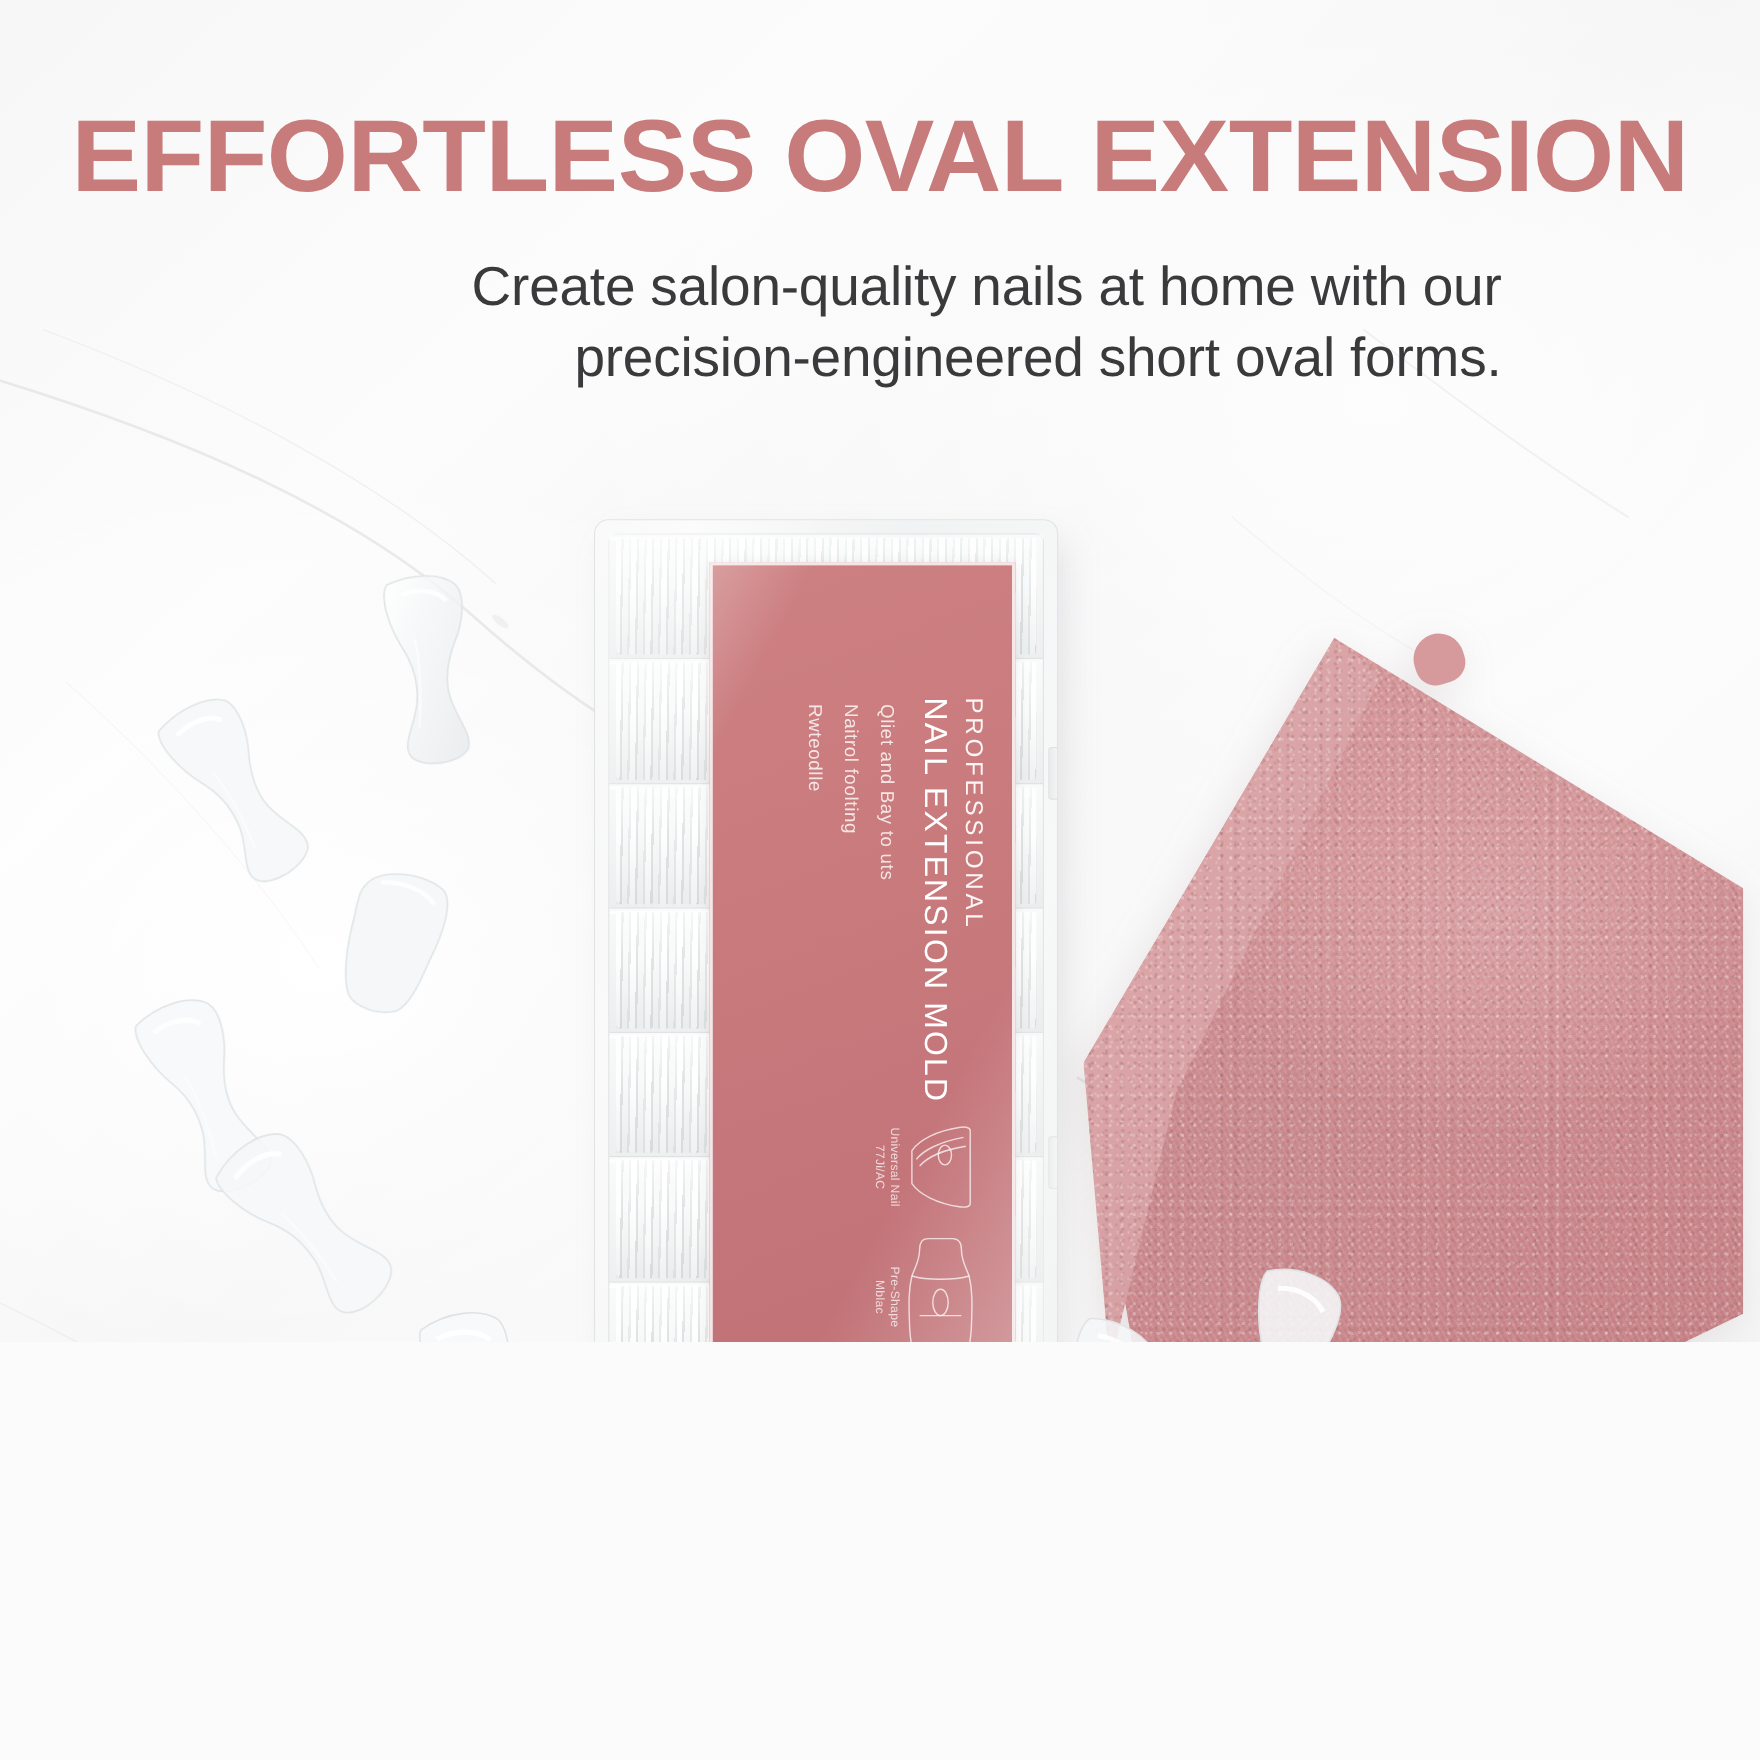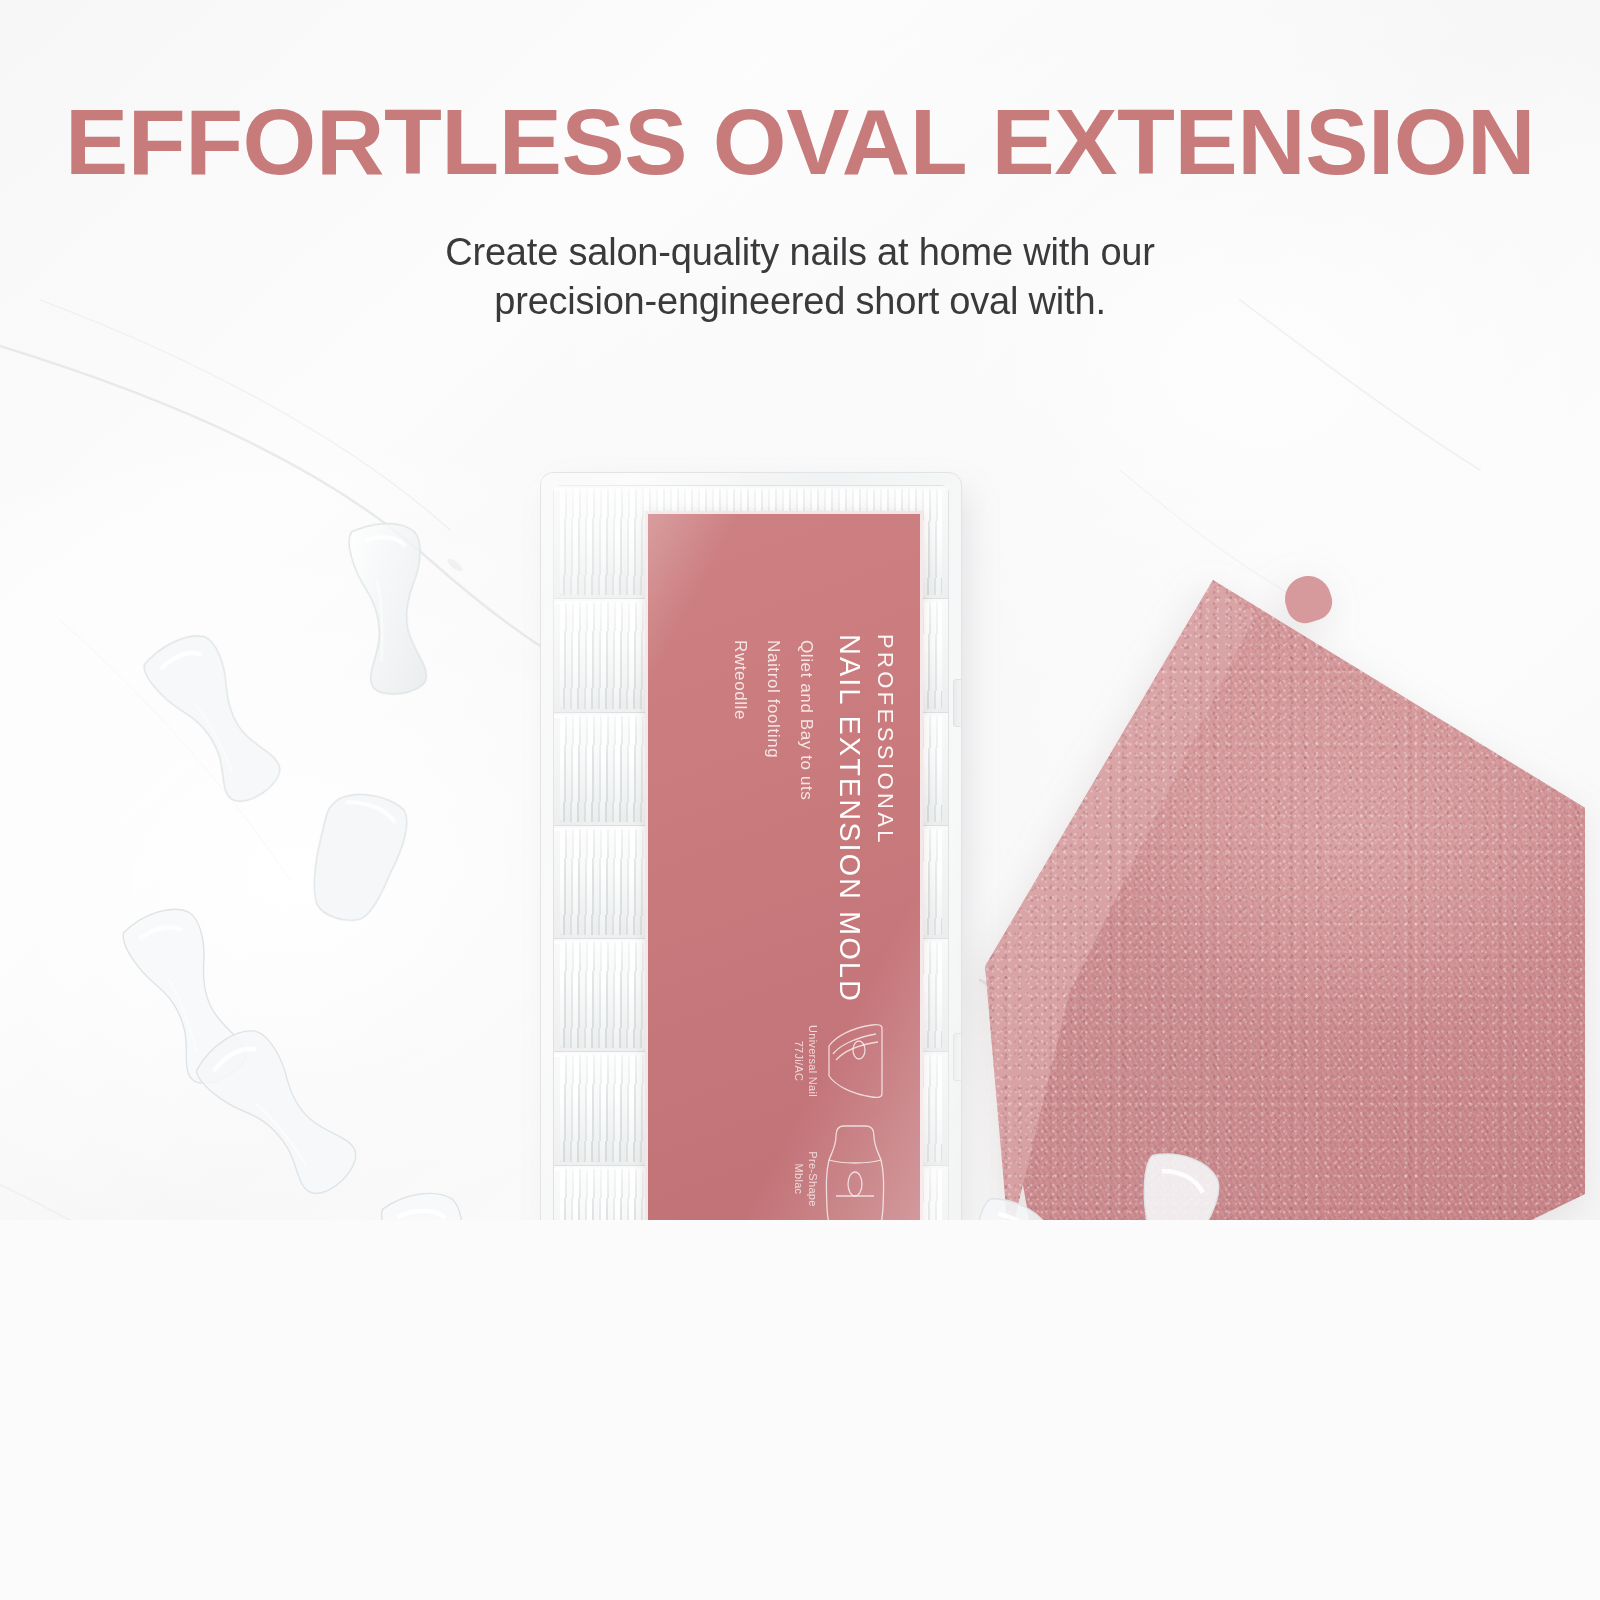--- a/index.html
+++ b/index.html
@@ -29,22 +29,22 @@
     font-weight:700;
     letter-spacing:-0.5px;
     color:#c87b7b;
     transform:scaleX(1.02);
     white-space:nowrap;
   }
   .subhead{
     position:absolute;left:50%;top:228px;
     transform:translateX(-50%);
     width:1130px;
-    text-align:center;
-    font-size:38px;line-height:1.30;
+    text-align:right;
+    font-size:50px;line-height:1.30;
     font-weight:400;
     color:#3a3a3c;
     letter-spacing:-0.2px;
   }
 
   
   .towel-wrap{position:absolute;left:955px;top:540px;width:660px;height:760px;}
   .towel{
     position:absolute;inset:0;
     filter:drop-shadow(-6px 10px 18px rgba(150,120,120,0.18));
@@ -225,21 +225,21 @@
         <ellipse cx="455" cy="565" rx="9" ry="3.4" transform="rotate(38 455 565)"></ellipse>
         <ellipse cx="1310" cy="1150" rx="11" ry="3" transform="rotate(26 1310 1150)"></ellipse>
       </g>
     </svg>
   </div>
 
   <div class="headline">EFFORTLESS OVAL EXTENSION</div>
 
   <div class="subhead">
     <div>Create salon-quality nails at home with our</div>
-    <div>precision-engineered short oval with.</div>
+    <div>precision-engineered short oval forms.</div>
   </div>
 
   <div class="towel-wrap">
     <div class="towel-shadow"></div>
     <div class="towel">
       <div class="towel-body">
         <div class="terry"></div>
         <div class="terry2"></div>
       </div>
       <div class="towel-fold">

